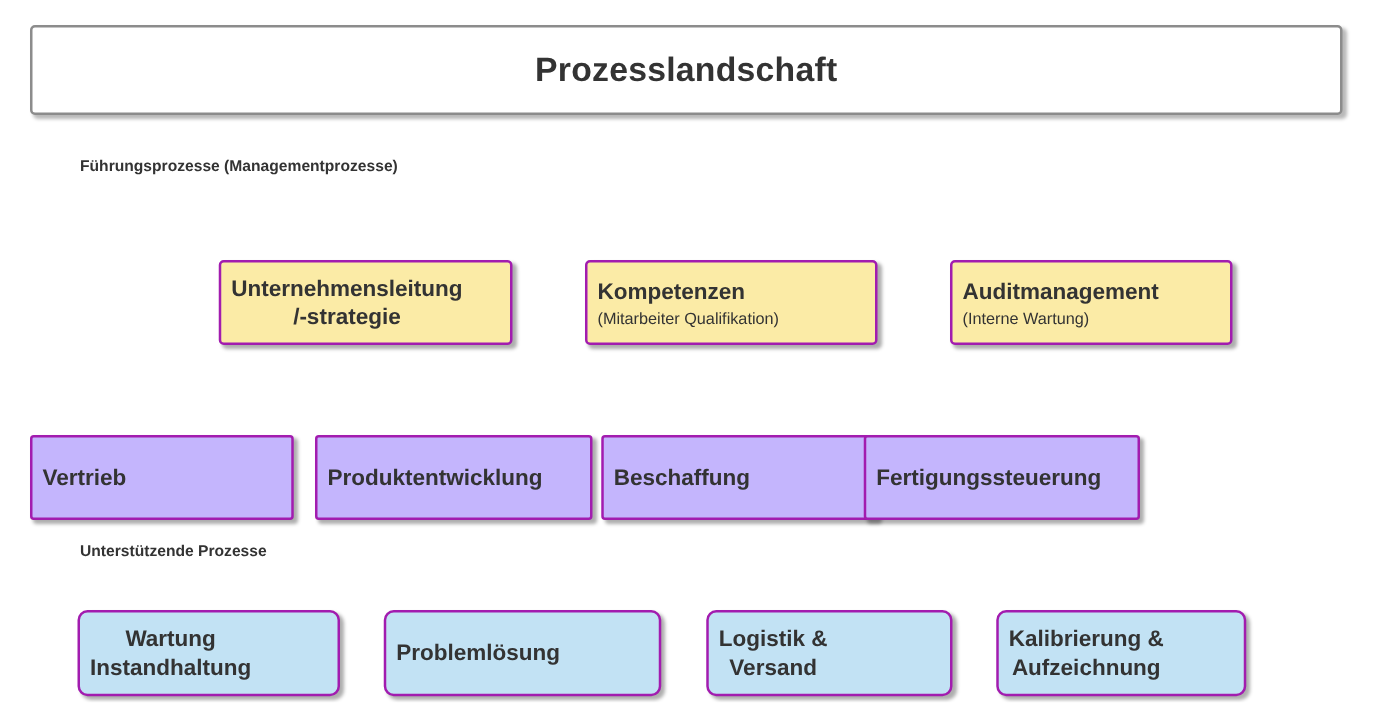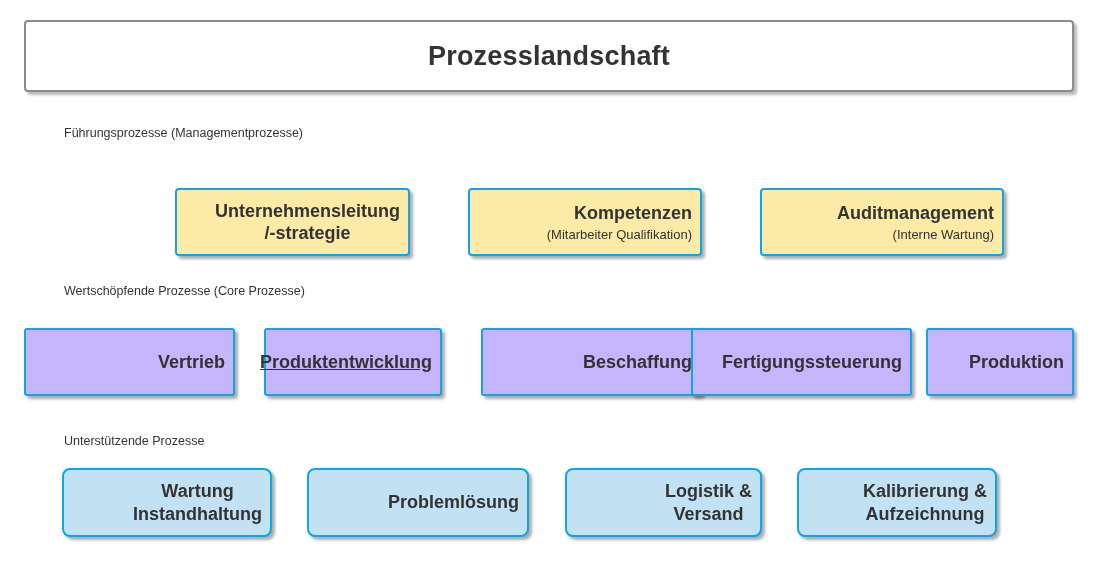--- a/index.html
+++ b/index.html
@@ -21,55 +21,56 @@
     box-shadow: 3px 3px 3px rgba(0,0,0,0.28);
     display: flex; align-items: center; justify-content: center;
   }
   .title-box .title-text {
     font-size: 27px; font-weight: bold; color: #333333;
     letter-spacing: 0.2px;
   }
 
   .section-label {
     position: absolute;
-    font-size: 12.5px; font-weight: normal; color: #333333;
+    font-size: 12.5px; font-weight: bold; color: #333333;
     white-space: nowrap;
   }
   .label-management { left: 64px; top: 126px; }
   .label-core       { left: 64px; top: 284px; }
   .label-support    { left: 64px; top: 434px; }
 
   .process-box {
     position: absolute;
-    border: 2px solid #0ea5e9;
+    border: 2px solid #a21caf;
     box-shadow: 3px 3px 3px rgba(0,0,0,0.32);
     display: flex; flex-direction: column;
-    align-items: flex-end; justify-content: center;
+    align-items: flex-start; justify-content: center;
     text-align: center;
     padding: 4px 8px;
+    margin-top: 20px;
   }
   .box-title {
     font-size: 18px; font-weight: bold; color: #333333;
     line-height: 1.25;
     white-space: pre-line;
   }
   .box-subtitle {
     font-size: 13px; font-weight: normal; color: #333333;
     margin-top: 3px;
     white-space: nowrap;
   }
 
   .management-box { background: #fbeba6; border-radius: 4px; top: 188px; height: 68px; }
   .m1 { left: 175px; width: 235px; }
   .m2 { left: 468px; width: 234px; }
-  .m3 { left: 760px; width: 244px; }
+  .m3 { left: 760px; width: 226px; }
 
   .core-box { background: #c4b5fd; border-radius: 3px; top: 328px; height: 68px; }
   .c1 { left: 24px;  width: 211px; }
-  .c2 { left: 264px; width: 178px; text-decoration: underline; }
+  .c2 { left: 252px; width: 222px; }
   .c3 { left: 481px; width: 221px; }
   .c4 { left: 691px; width: 221px; }
   .c5 { left: 926px; width: 148px; }
 
   .support-box { background: #c2e2f4; border-radius: 8px; top: 468px; height: 69px; }
   .s1 { left: 62px;  width: 210px; }
   .s2 { left: 307px; width: 222px; }
   .s3 { left: 565px; width: 197px; }
   .s4 { left: 797px; width: 200px; }
 </style>
@@ -90,36 +91,32 @@
   </div>
   <div class="process-box management-box m2">
     <span class="box-title">Kompetenzen</span>
     <span class="box-subtitle">(Mitarbeiter Qualifikation)</span>
   </div>
   <div class="process-box management-box m3">
     <span class="box-title">Auditmanagement</span>
     <span class="box-subtitle">(Interne Wartung)</span>
   </div>
 
-  <div class="section-label label-core">Wertschöpfende Prozesse (Core Prozesse)</div>
 
   <div class="process-box core-box c1">
     <span class="box-title">Vertrieb</span>
   </div>
   <div class="process-box core-box c2">
     <span class="box-title">Produktentwicklung</span>
   </div>
   <div class="process-box core-box c3">
     <span class="box-title">Beschaffung</span>
   </div>
   <div class="process-box core-box c4">
     <span class="box-title">Fertigungssteuerung</span>
-  </div>
-  <div class="process-box core-box c5">
-    <span class="box-title">Produktion</span>
   </div>
 
   <div class="section-label label-support">Unterstützende Prozesse</div>
 
   <div class="process-box support-box s1">
     <span class="box-title">Wartung
 Instandhaltung</span>
   </div>
   <div class="process-box support-box s2">
     <span class="box-title">Problemlösung</span>

